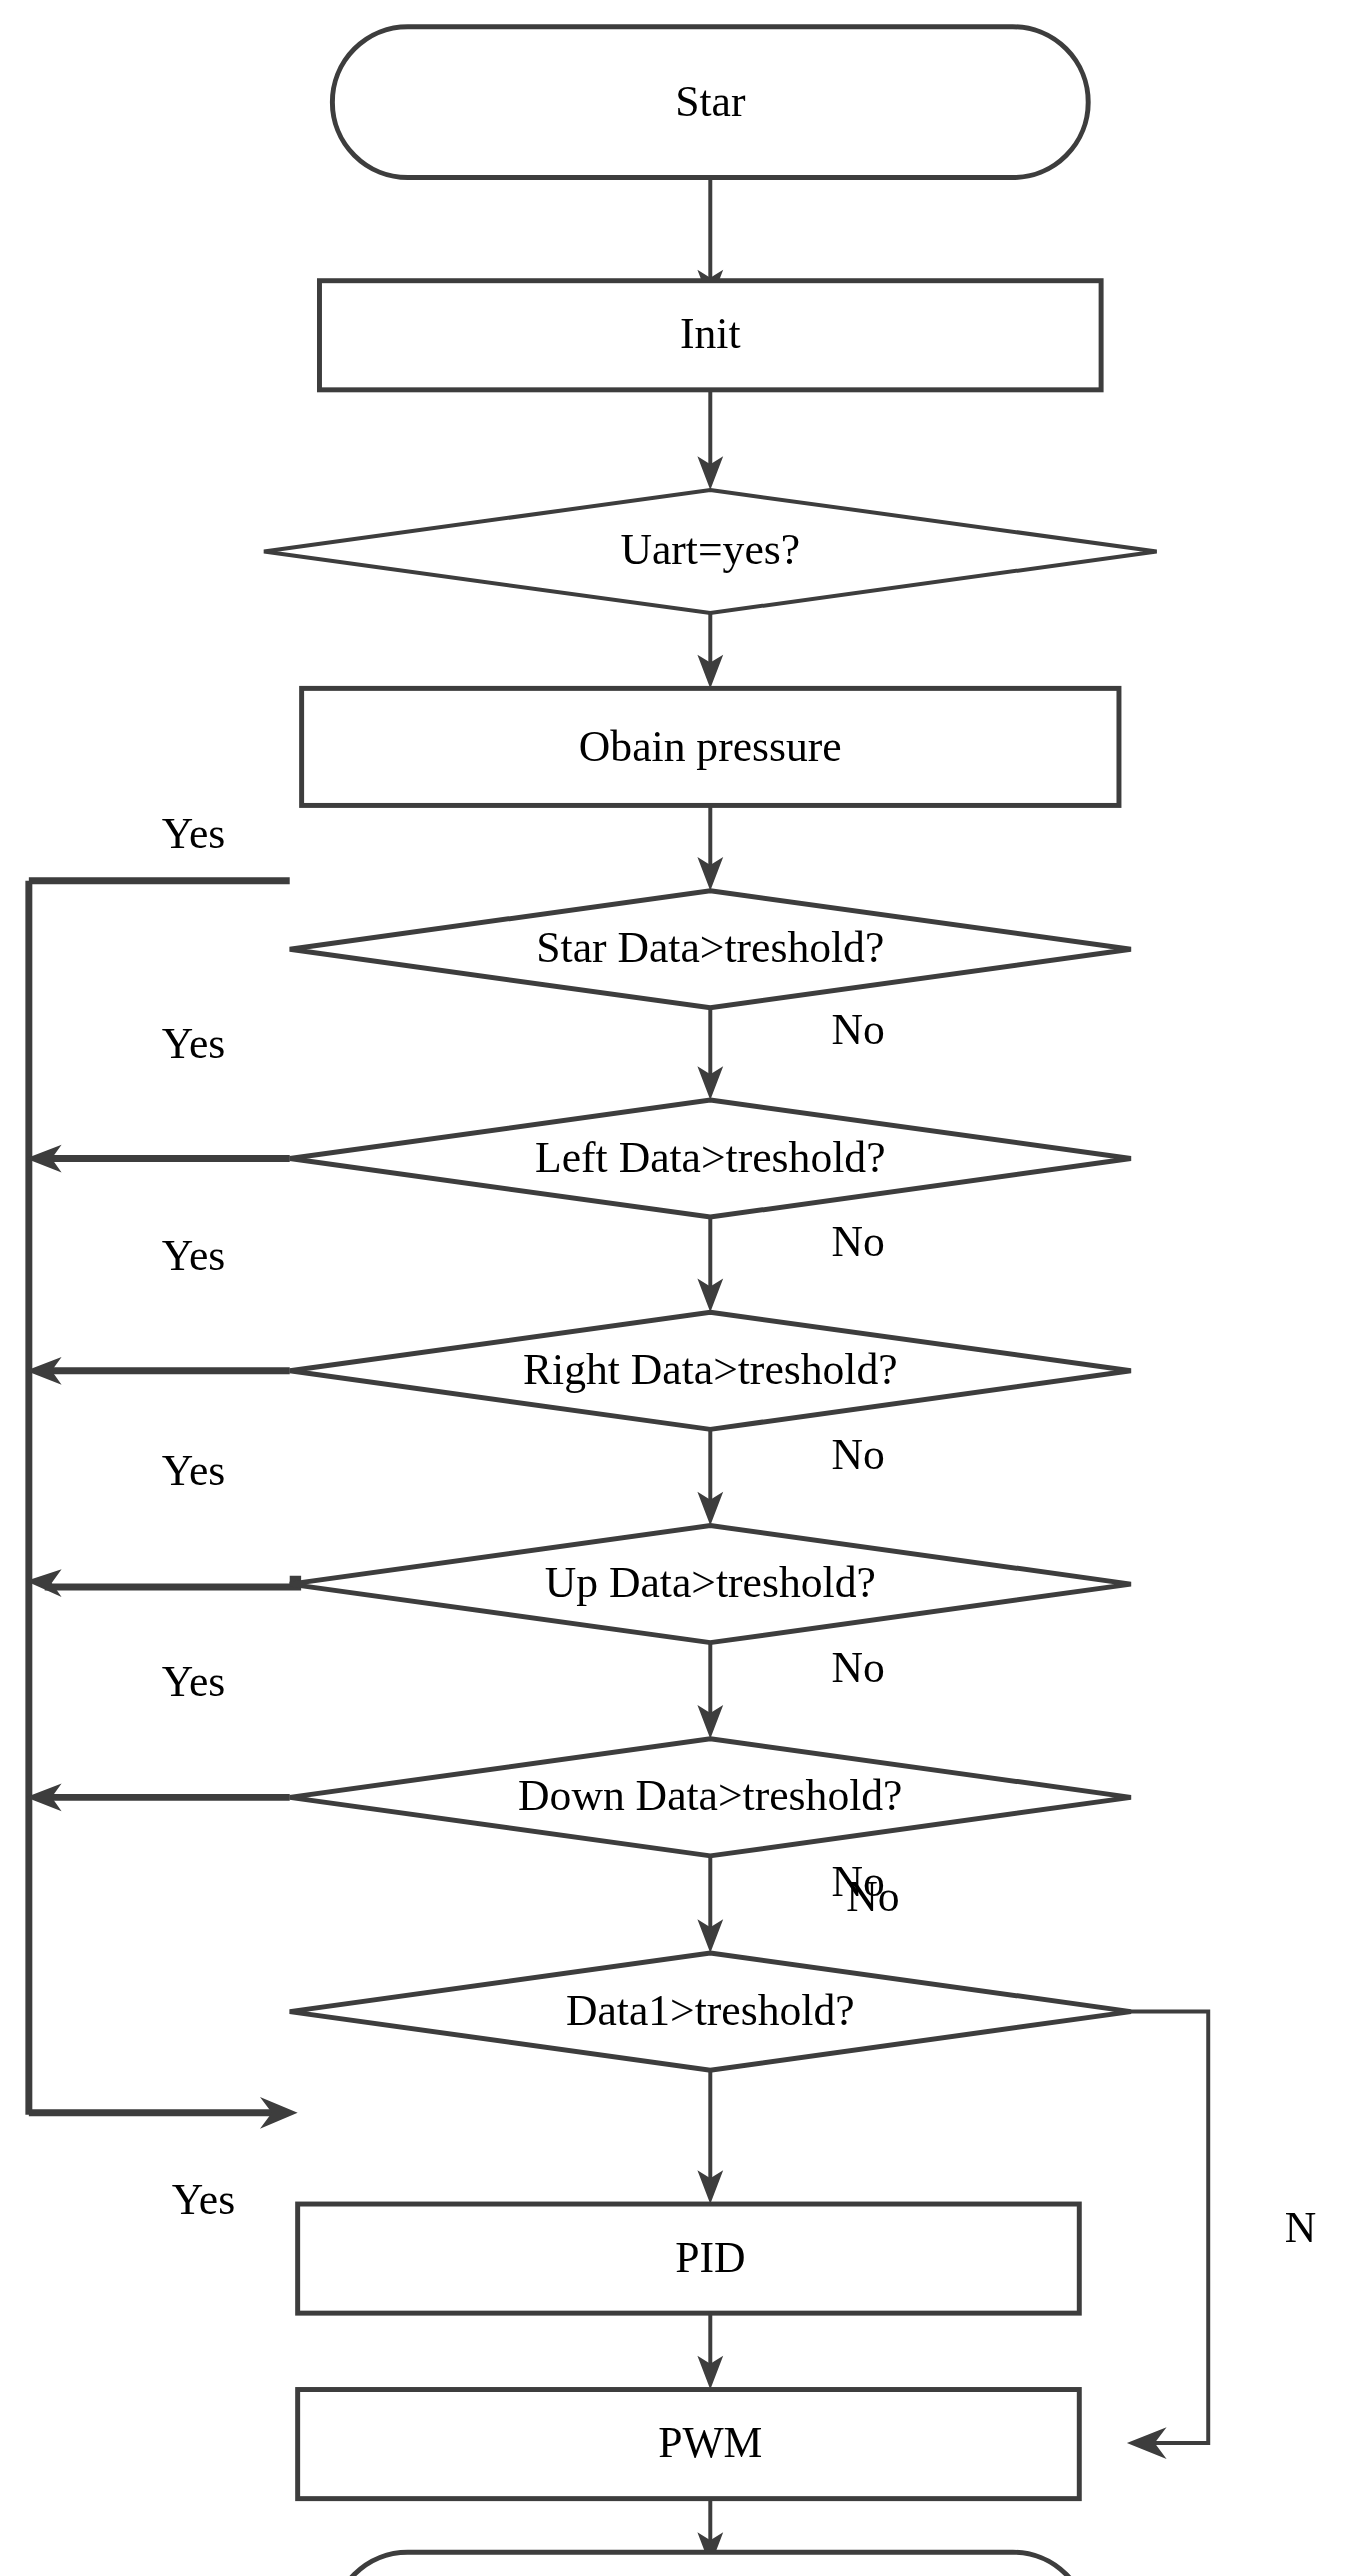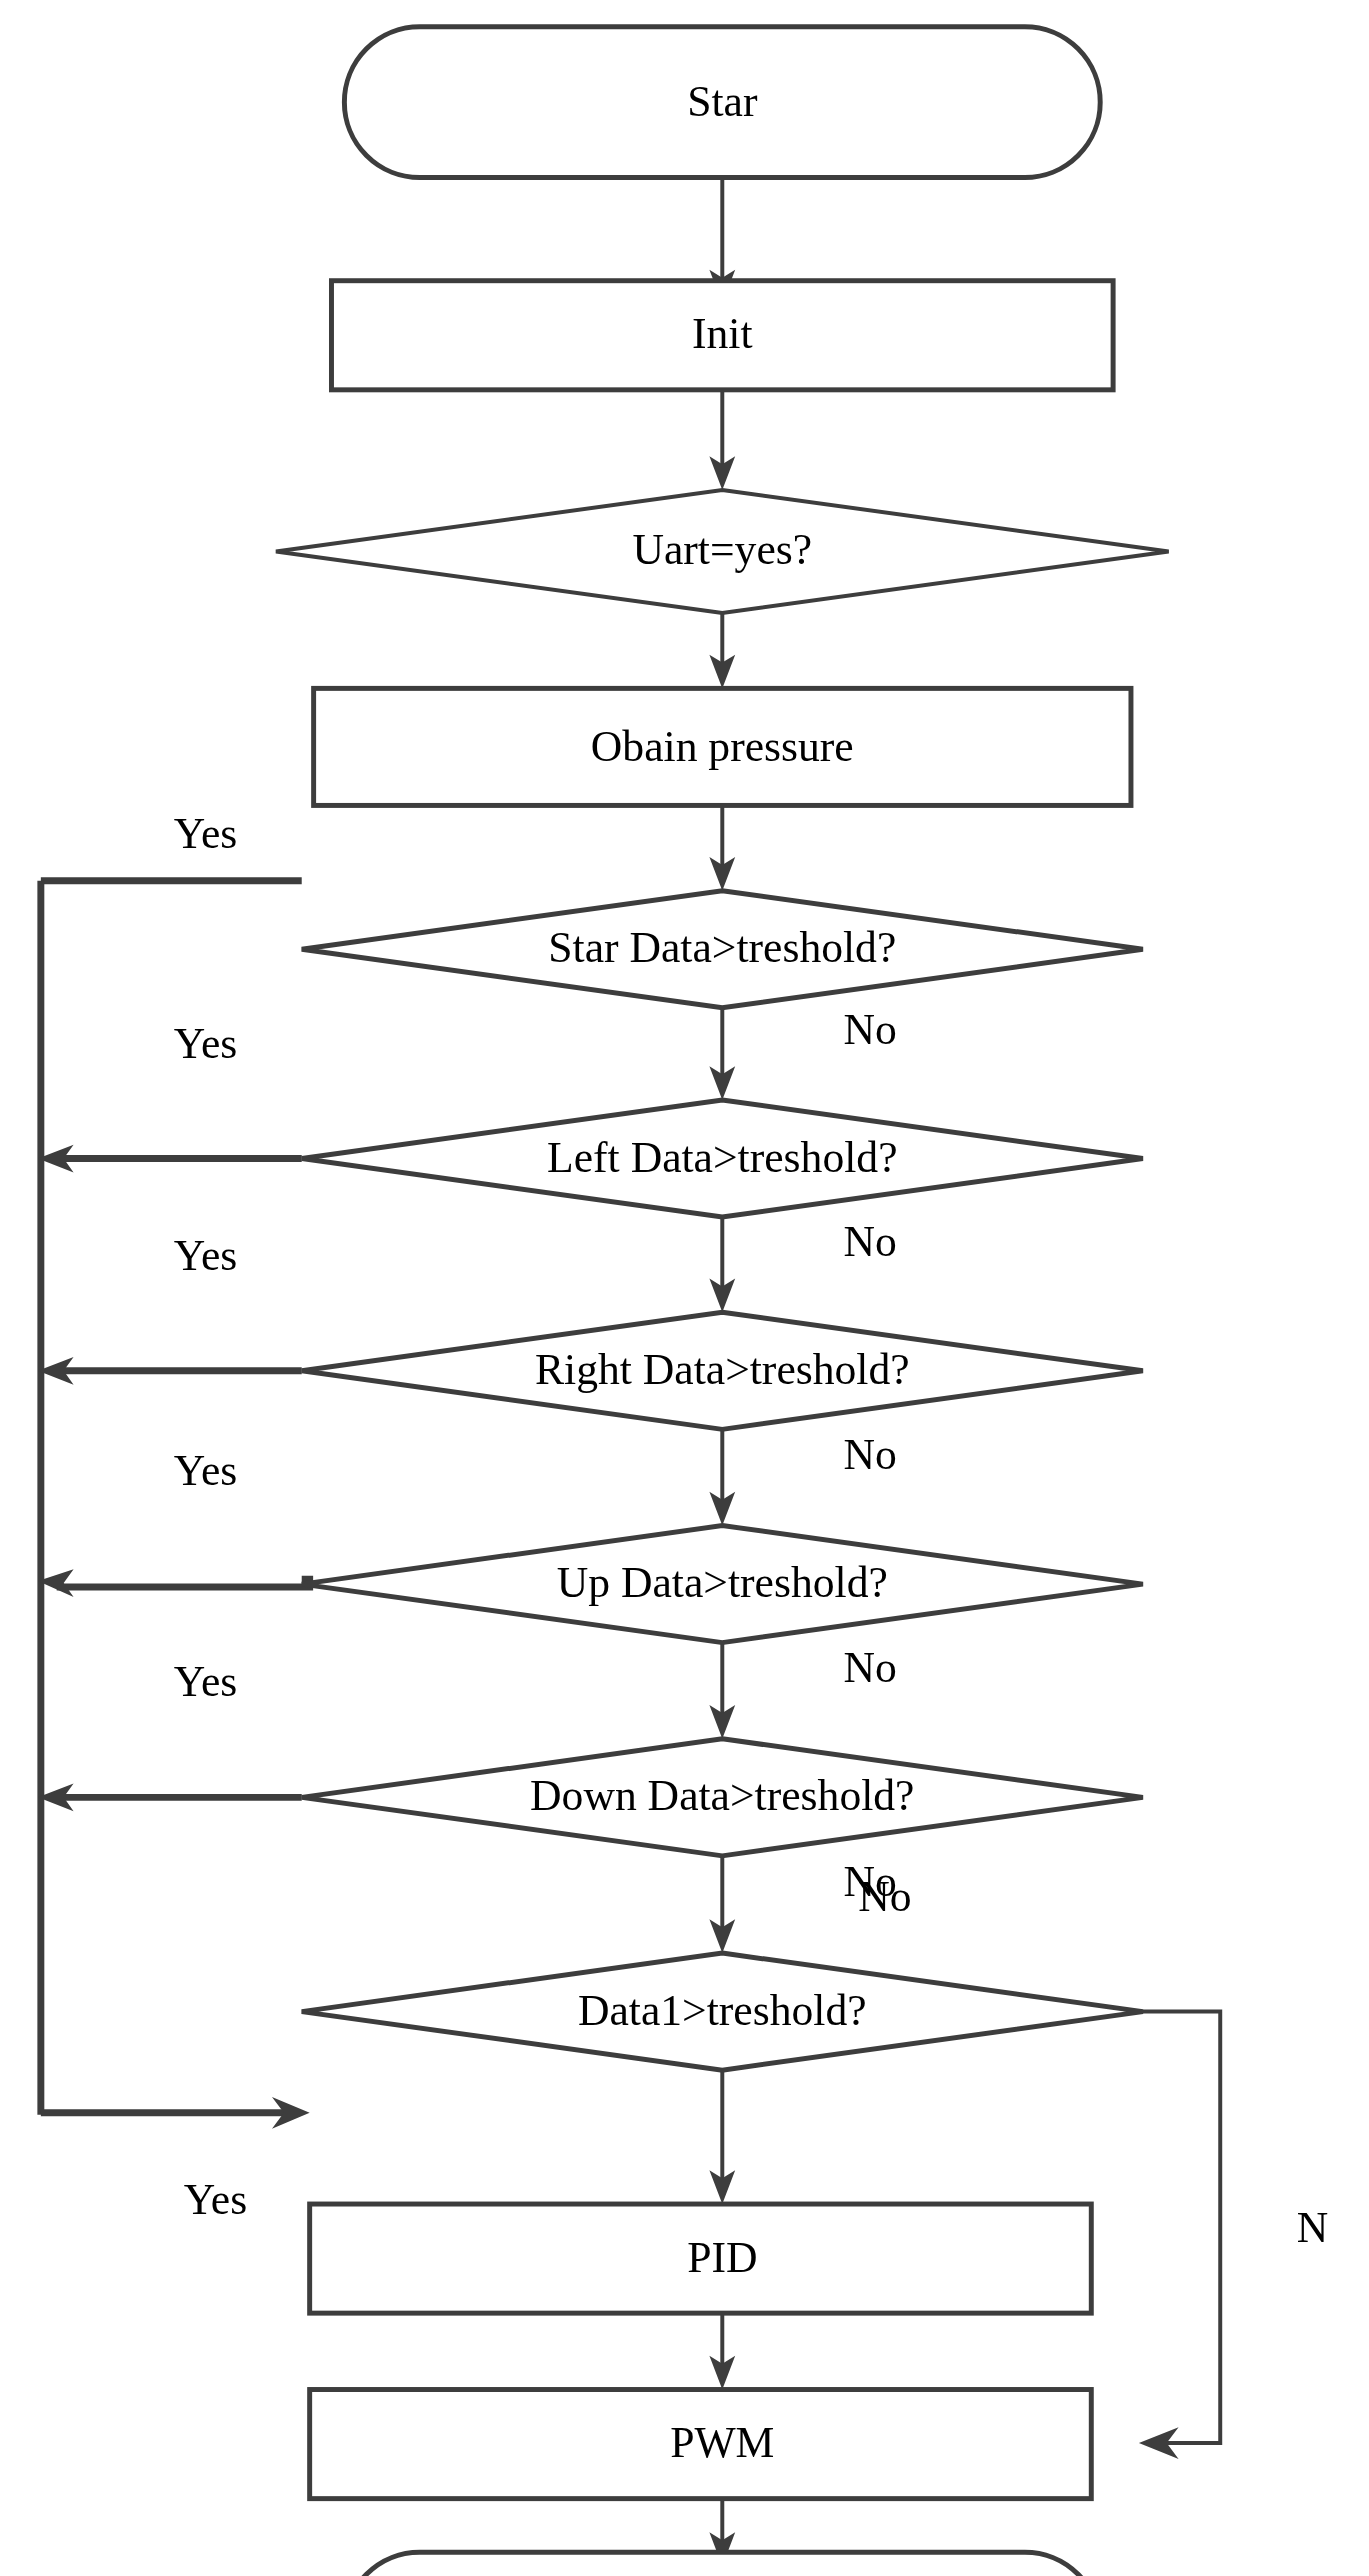--- a/index.html
+++ b/index.html
@@ -10,21 +10,20 @@
   }
   body {
     font-family: "Liberation Serif", "DejaVu Serif", serif;
   }
   #flowchart-root {
     position: relative;
     width: 1317px;
     height: 2576px;
     background: #ffffff;
     overflow: hidden;
-    padding-left: 12px;
   }
   svg#flow-svg {
     display: block;
     width: 1370px;
     height: 2576px;
   }
   .node-shape {
     fill: #ffffff;
     stroke: #3d3d3d;
     stroke-width: 5;

